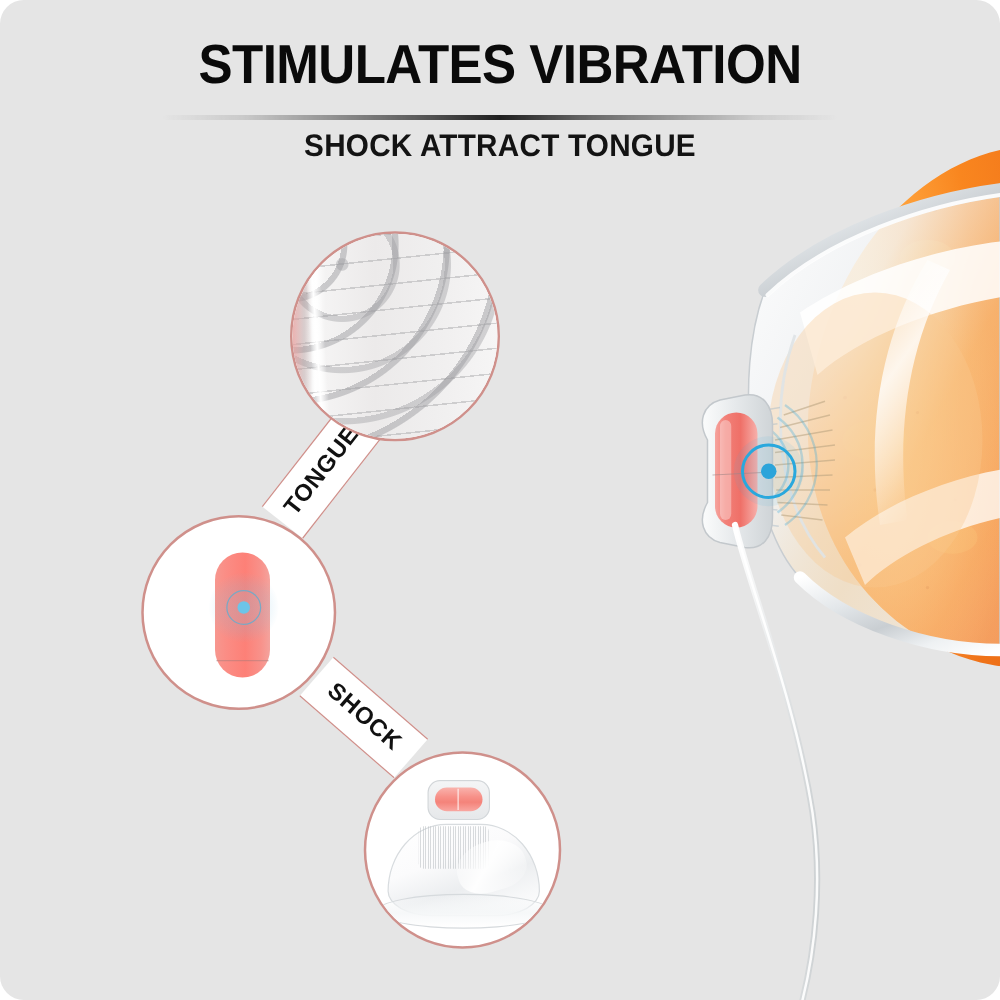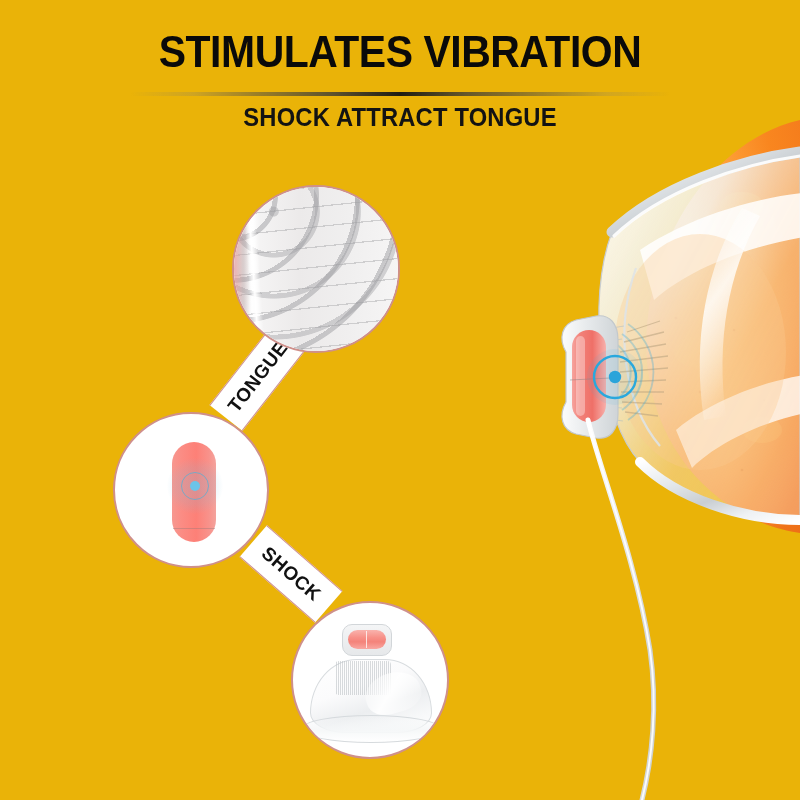--- a/index.html
+++ b/index.html
@@ -4,23 +4,24 @@
 <style>
   html, body {
     margin: 0;
     padding: 0;
     background: #ffffff;
   }
   #page {
     position: relative;
     width: 800px;
     height: 800px;
-    background: #eab308;
+    background: #e5e5e5;
     overflow: hidden;
     font-family: "Liberation Sans", sans-serif;
+    border-radius: 19px;
   }
 
   
   #headline {
     position: absolute;
     left: 0; top: 30px;
     width: 800px;
     text-align: center;
     font-size: 44px;
     font-weight: bold;

